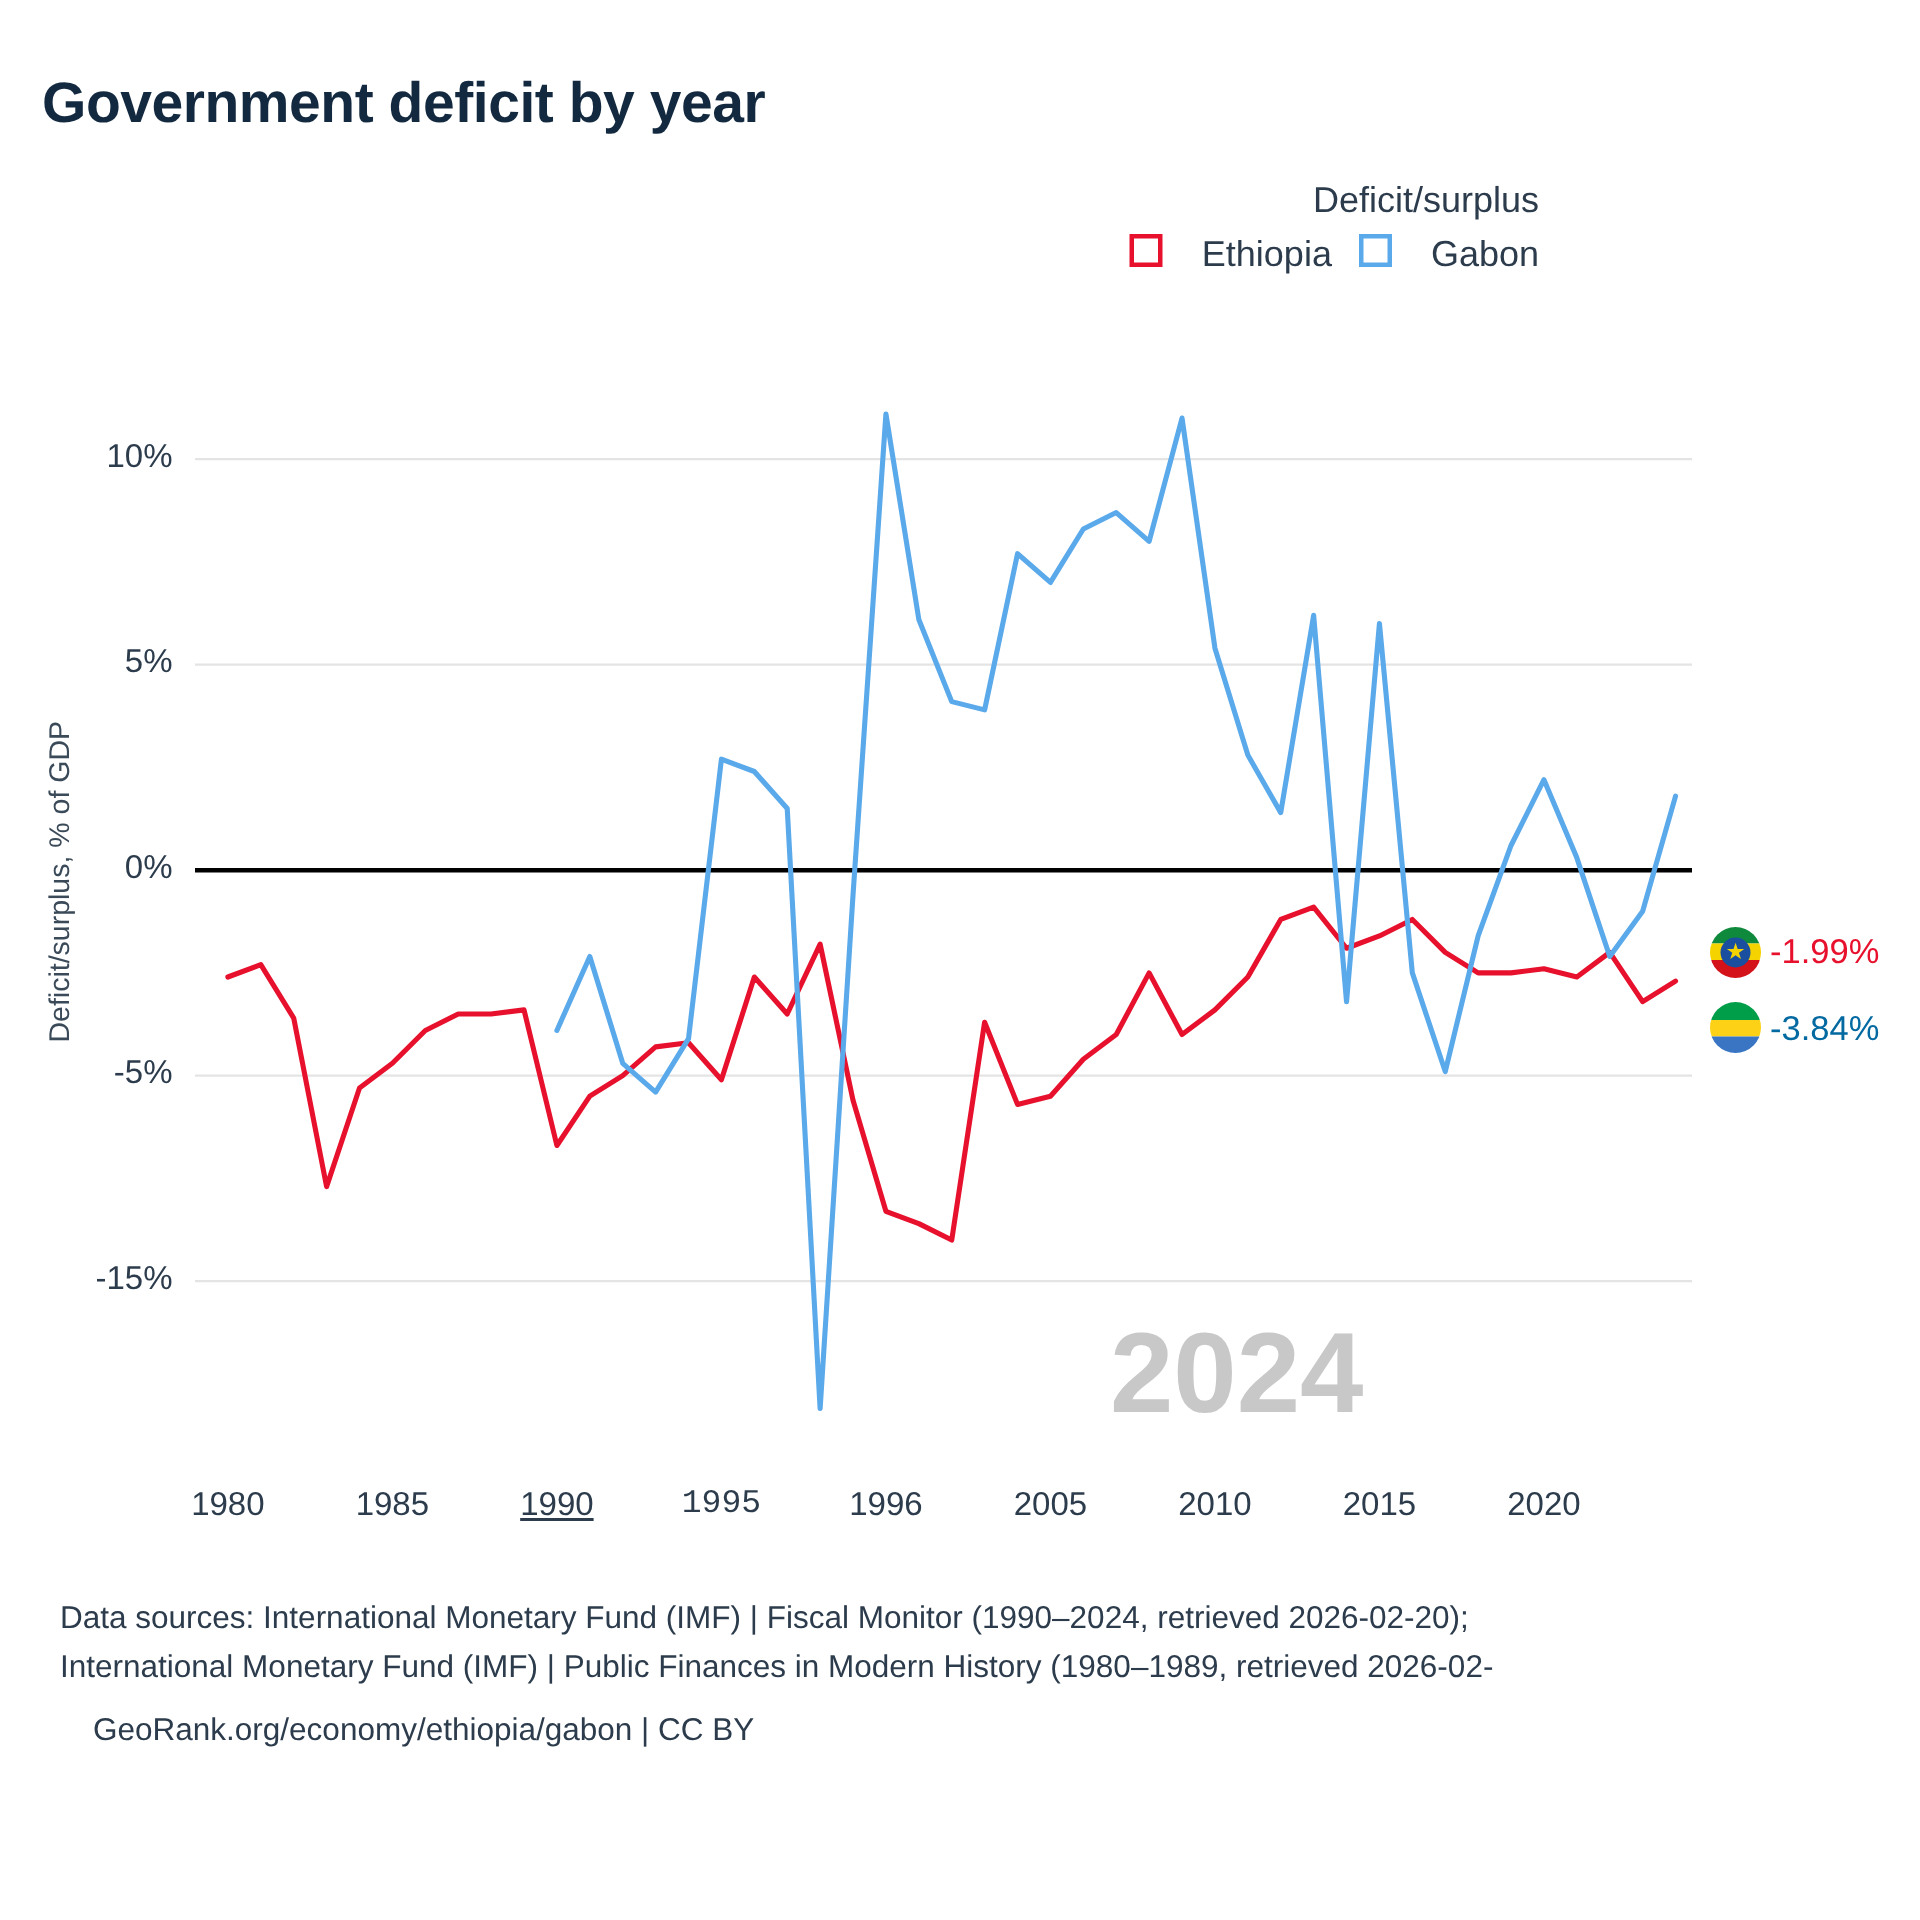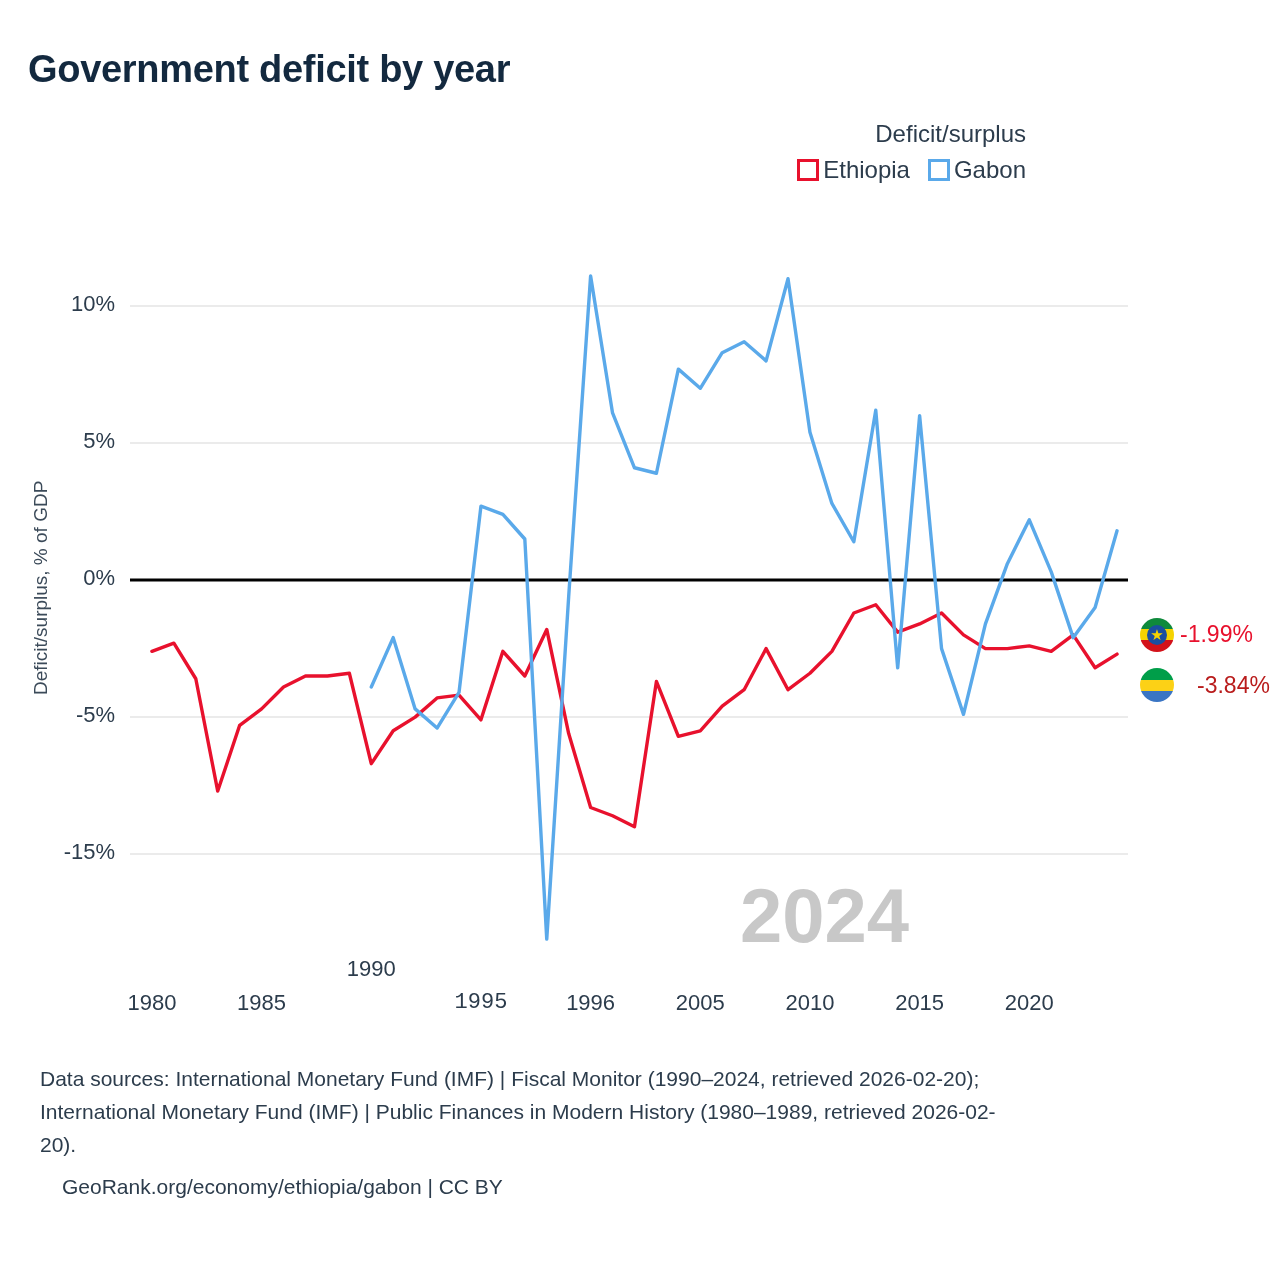--- a/index.html
+++ b/index.html
@@ -41,22 +41,21 @@
     margin-bottom: 8px;
   }
   .legend-items {
     display: flex;
     justify-content: flex-end;
     align-items: center;
     gap: 18px;
   }
   .legend-item {
     display: flex;
-    align-items: center;
-    gap: 4px;
+    gap: 26px;
   }
   .legend-swatch {
     width: 22px;
     height: 22px;
     border: 3px solid #000;
     background: #fff;
     box-sizing: border-box;
   }
   .legend-label {
     font-size: 24px;
@@ -139,21 +138,21 @@
   }
   .flag-gab div { height: 33.34%; }
   .flag-gab .s1 { background: #009e49; }
   .flag-gab .s2 { background: #fcd116; }
   .flag-gab .s3 { background: #3a75c4; }
   .endlabel-text {
     font-size: 23px;
     white-space: nowrap;
   }
   .text-eth { color: #e8112d; }
-  .text-gab { color: #b91c1c; margin-left: 17px; }
+  .text-gab { color: #0369a1; }
   .footer {
     position: absolute;
     left: 40px;
     top: 1062px;
     width: 1200px;
     font-size: 21px;
     line-height: 33px;
     color: #2c3c4c;
   }
   .footer .src-line { margin: 0; }
@@ -201,21 +200,21 @@
   <div id="ytick-layer">
       <div class="tick-y" style="left: 5px; top: 291.1px;">10%</div>
       <div class="tick-y" style="left: 5px; top: 428.1px;">5%</div>
       <div class="tick-y" style="left: 5px; top: 565.1px;">0%</div>
       <div class="tick-y" style="left: 5px; top: 702.1px;">-5%</div>
       <div class="tick-y" style="left: 5px; top: 839.1px;">-15%</div>
     </div>
   <div id="xtick-layer">
       <div class="tick-x" style="left: 91.9341px; top: 990px;">1980</div>
       <div class="tick-x" style="left: 201.604px; top: 990px;">1985</div>
-      <div class="tick-x" style="left: 311.275px; top: 956px;">1990</div>
+      <div class="tick-x" style="left: 311.275px; top: 990px; text-decoration: underline;">1990</div>
       <div class="tick-x" style="left: 420.945px; top: 990px; font-family: Liberation Mono, monospace;">1995</div>
       <div class="tick-x" style="left: 530.615px; top: 990px;">1996</div>
       <div class="tick-x" style="left: 640.286px; top: 990px;">2005</div>
       <div class="tick-x" style="left: 749.956px; top: 990px;">2010</div>
       <div class="tick-x" style="left: 859.626px; top: 990px;">2015</div>
       <div class="tick-x" style="left: 969.297px; top: 990px;">2020</div>
     </div>
 
   <div class="watermark-year">2024</div>
 
@@ -234,17 +233,16 @@
       <div class="s1"></div>
         <div class="s2"></div>
         <div class="s3"></div>
     </span>
     <span class="endlabel-text text-gab">-3.84%</span>
   </div>
 
   <div class="footer">
     <p class="src-line">Data sources: International Monetary Fund (IMF) | Fiscal Monitor (1990–2024, retrieved 2026-02-20);</p>
     <p class="src-line">International Monetary Fund (IMF) | Public Finances in Modern History (1980–1989, retrieved 2026-02-</p>
-    <p class="src-line">20).</p>
     <p class="credit">GeoRank.org/economy/ethiopia/gabon | CC BY</p>
   </div>
 
 </div>
 
 </body></html>

